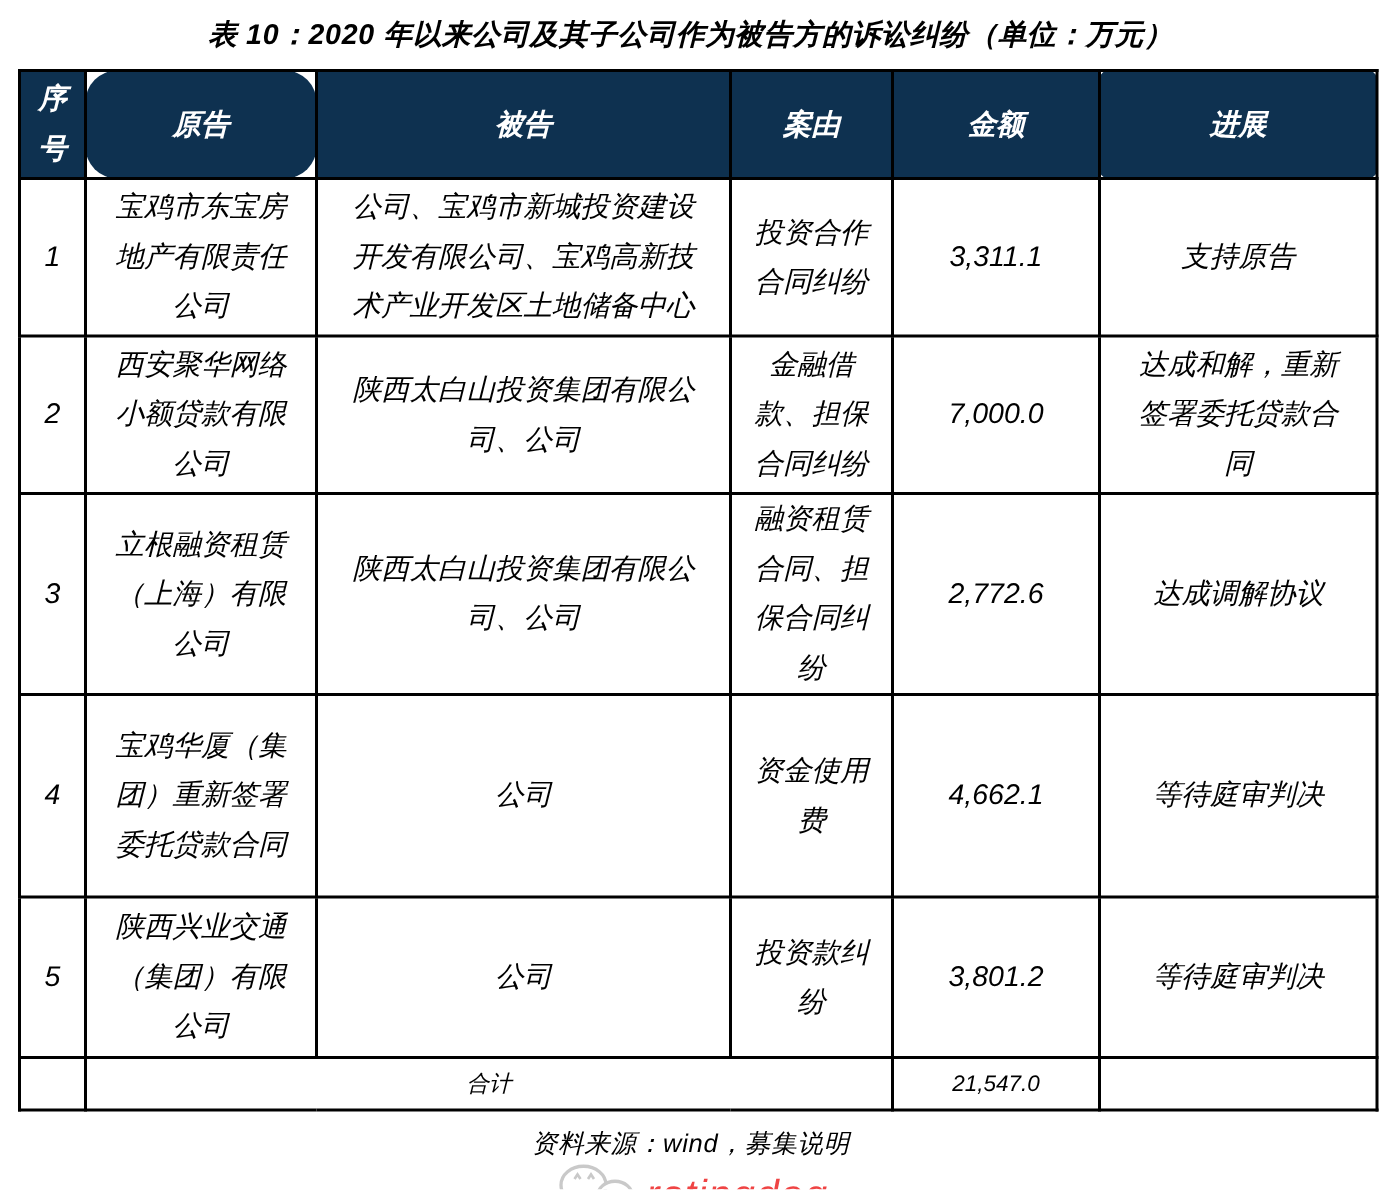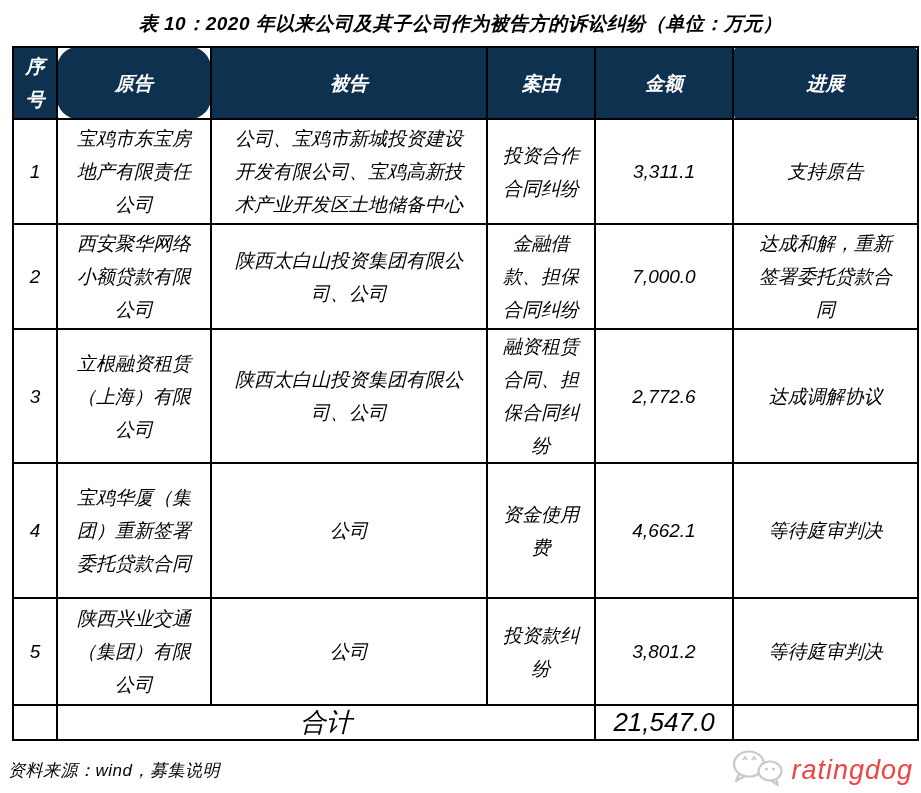--- a/index.html
+++ b/index.html
@@ -54,29 +54,30 @@
   .c-cause  { padding: 0 14px !important; }
   .c-amt    { padding: 0 6px  !important; }
   .c-prog   { padding: 0 18px !important; border-radius: 6px; }
 
   tr.r1 { height: 105px; }
   tr.r2 { height: 105px; }
   tr.r3 { height: 130px; }
   tr.r4 { height: 135px; }
   tr.r5 { height: 107px; }
   tr.total-row { height: 33px; }
-  tr.total-row td { font-size: 26px; }
+  tr.total-row td { font-size: 15px; }
 
   .footer-bar {
     margin: 10px 8px 0 8px;
     width: 905px;
     height: 38px;
     display: flex;
     justify-content: space-between;
     align-items: center;
+    flex-direction: column;
   }
   .source-note {
     font-size: 17px;
     letter-spacing: 0.5px;
   }
   .logo {
     display: flex;
     align-items: center;
     gap: 6px;
     user-select: none;

